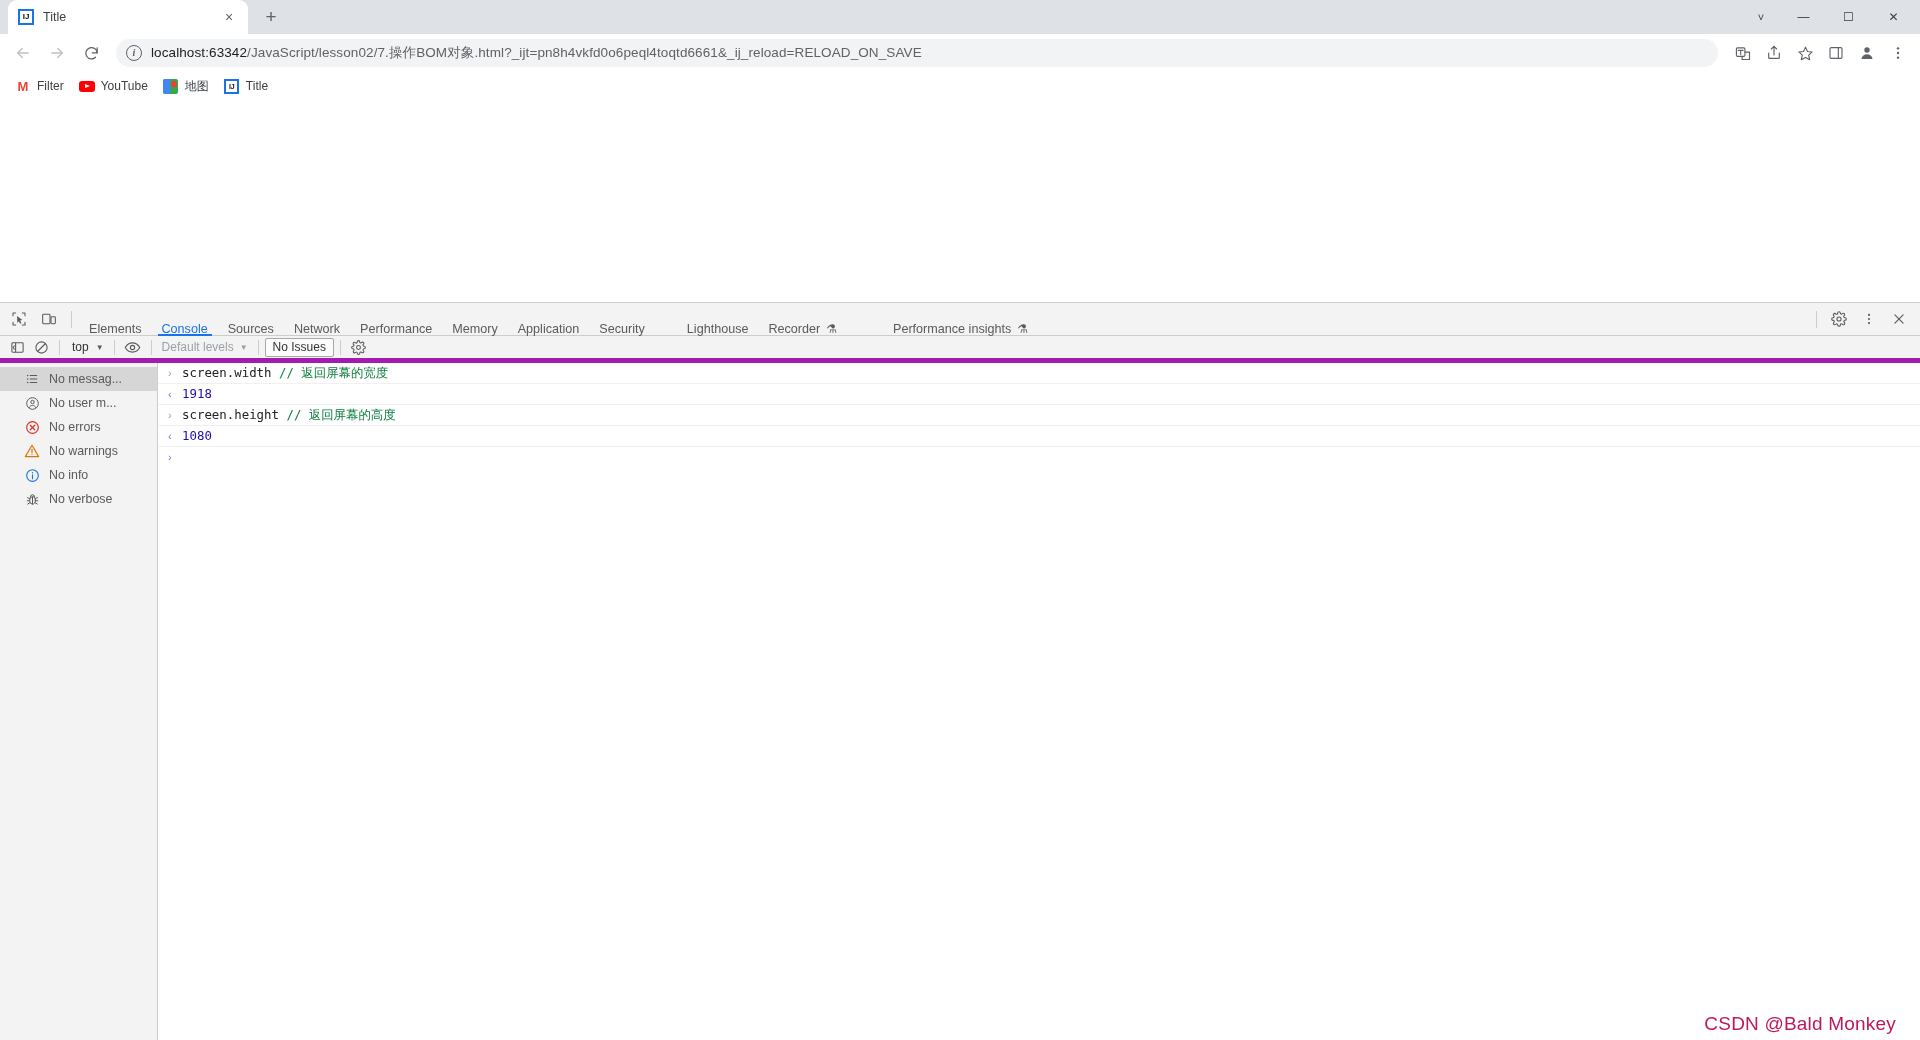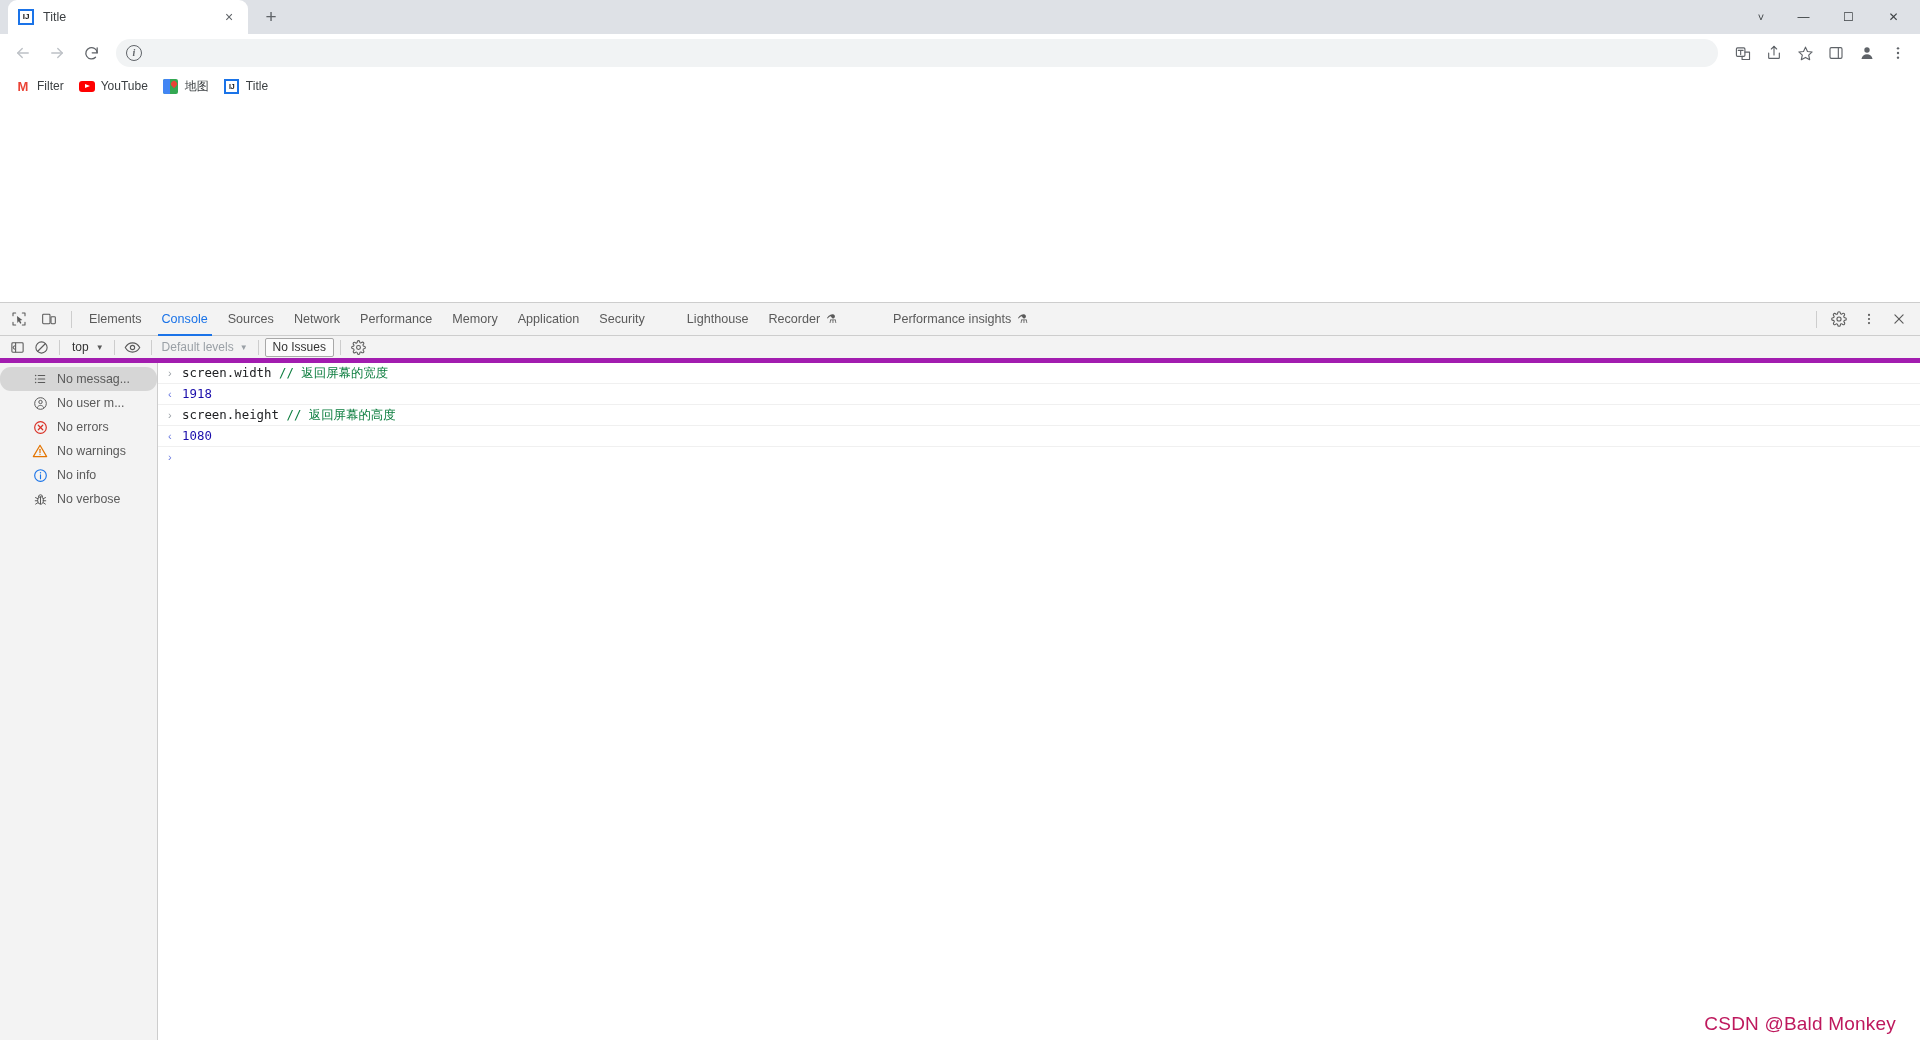--- a/index.html
+++ b/index.html
@@ -186,21 +186,21 @@
   .dt-tool-icon {
     width: 28px; height: 26px;
     display: flex; align-items: center; justify-content: center;
     color: #5a5a5a;
     margin: 0 1px;
   }
   .dt-sep { width: 1px; height: 17px; background: #cdcdcd; margin: 0 7px; flex: 0 0 1px; }
   .dt-tab {
     height: 33px;
     padding: 0 10px;
-    display: flex; align-items: center;
+    display: flex; align-items: flex-end;
     font-size: 12.6px; color: #5a5a5a;
     position: relative;
     white-space: nowrap;
   }
   .dt-tab.active { color: #1a73e8; }
   .dt-tab.active::after {
     content: ""; position: absolute;
     left: 6px; right: 6px; bottom: 0; height: 2px;
     background: #1a73e8;
   }
@@ -267,24 +267,23 @@
 
   .console-sidebar {
     width: 158px; flex: 0 0 158px;
     background: #f3f3f3;
     border-right: 1px solid #cdcdcd;
     padding-top: 4px;
   }
   .cs-item {
     height: 24px;
     display: flex; align-items: center;
-    padding-left: 32px;
+    padding-left: 24px;
     font-size: 12.4px; color: #5a5a5a;
     white-space: nowrap;
-    border-radius: 11px;
   }
   .cs-item.selected { background: #d6d6d6; }
   .cs-ico {
     width: 16px; height: 16px; flex: 0 0 16px;
     margin-right: 9px;
     display: flex; align-items: center; justify-content: center;
     font-size: 12px; line-height: 1;
   }
   .cs-label { overflow: hidden; text-overflow: ellipsis; }
 
@@ -361,20 +360,21 @@
     </div>
     <div class="nav-btn">
       <svg width="17" height="17" viewBox="0 0 24 24" fill="none" stroke="currentColor" stroke-width="1.8" stroke-linecap="round" stroke-linejoin="round">
           <path d="M20 11a8 8 0 1 0-2.3 6.3"></path>
           <polyline points="20,4 20,11 13,11"></polyline>
         </svg>
     </div>
 
     <div class="omnibox">
       <span class="info-icon">i</span>
+      <span class="url"><span class="host">localhost:63342</span><span>/JavaScript/lesson02/7.操作BOM对象.html?_ijt=pn8h4vkfd0o6peql4toqtd6661&amp;_ij_reload=RELOAD_ON_SAVE</span></span>
     </div>
 
     <div class="toolbar-right">
       <div class="tb-icon">
         <svg width="17" height="17" viewBox="0 0 24 24" fill="none" stroke="currentColor" stroke-width="1.6" stroke-linecap="round" stroke-linejoin="round">
             <rect x="2" y="4" width="12" height="12" rx="1.5"></rect>
             <path d="M4.5 7.5h7M8 7.5v6M10 16v4.5h10.5V10H14"></path>
           </svg>
       </div>
       <div class="tb-icon">

